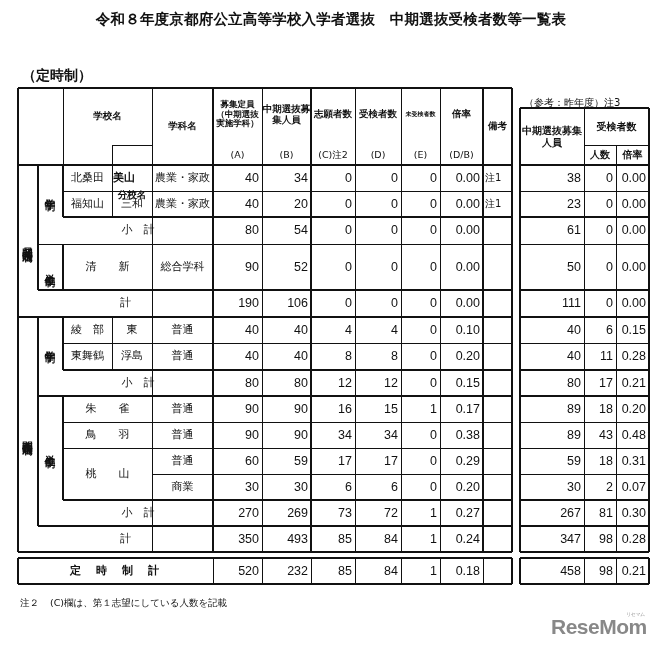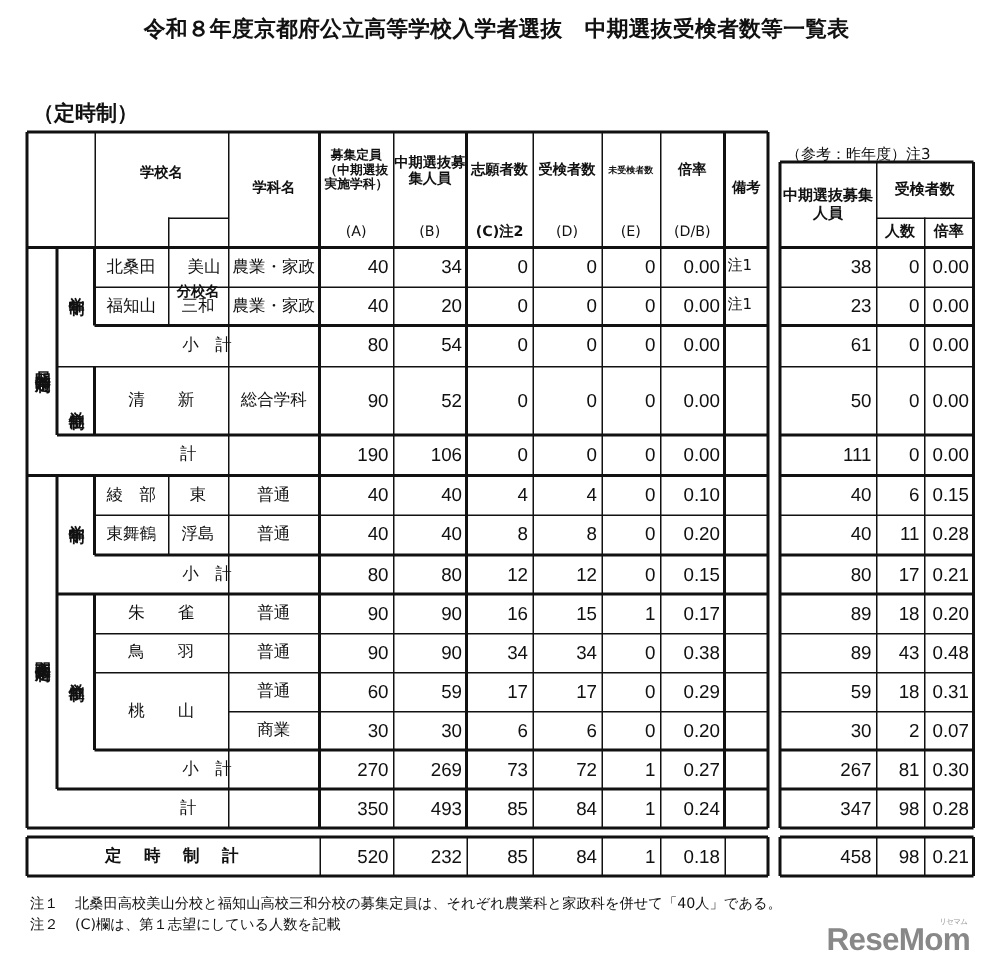--- a/index.html
+++ b/index.html
@@ -27,36 +27,36 @@
 
 <div id="main-table">
     <div class="cell hdr" style="left: 63px; top: 88px; width: 89px; height: 57px;">学校名</div>
     <div class="cell hdr" style="left: 112px; top: 145px; width: 40px; height: 29px; margin-top: 36px;">分校名</div>
     <div class="cell hdr" style="left: 152px; top: 88px; width: 61px; height: 77px;">学科名</div>
     <div class="cell hdr" style="left: 213px; top: 92px; width: 49px; height: 45px; font-size: 8.5px;">募集定員（中期選抜実施学科）</div>
     <div class="cell hdr" style="left: 213px; top: 145px; width: 49px; height: 20px; font-weight: normal;">(A)</div>
     <div class="cell hdr" style="left: 262px; top: 92px; width: 49px; height: 45px;">中期選抜募集人員</div>
     <div class="cell hdr" style="left: 262px; top: 145px; width: 49px; height: 20px; font-weight: normal;">(B)</div>
     <div class="cell hdr" style="left: 311px; top: 92px; width: 44px; height: 45px;">志願者数</div>
-    <div class="cell hdr" style="left: 311px; top: 145px; width: 44px; height: 20px; font-weight: bold;">(C)注2</div>
+    <div class="cell hdr" style="left: 311px; top: 145px; width: 44px; height: 20px; font-weight: normal;">(C)注2</div>
     <div class="cell hdr" style="left: 355px; top: 92px; width: 46px; height: 45px;">受検者数</div>
     <div class="cell hdr" style="left: 355px; top: 145px; width: 46px; height: 20px; font-weight: normal;">(D)</div>
     <div class="cell hdr" style="left: 401px; top: 92px; width: 39px; height: 45px; font-size: 6px;">未受検者数</div>
     <div class="cell hdr" style="left: 401px; top: 145px; width: 39px; height: 20px; font-weight: normal;">(E)</div>
     <div class="cell hdr" style="left: 440px; top: 92px; width: 43px; height: 45px;">倍率</div>
     <div class="cell hdr" style="left: 440px; top: 145px; width: 43px; height: 20px; font-weight: normal;">(D/B)</div>
     <div class="cell hdr" style="left: 483px; top: 88px; width: 29px; height: 77px;">備考</div>
     <div class="cell vert" style="left: 18px; top: 165px; width: 20px; height: 152px;">昼間定時制</div>
     <div class="cell vert" style="left: 38px; top: 165px; width: 25px; height: 52px;">学年制</div>
     <div class="cell vert" style="left: 38px; top: 244px; width: 25px; height: 46px;">単位制</div>
     <div class="cell vert" style="left: 18px; top: 317px; width: 20px; height: 235px;">夜間定時制</div>
     <div class="cell vert" style="left: 38px; top: 317px; width: 25px; height: 53px;">学年制</div>
     <div class="cell vert" style="left: 38px; top: 396px; width: 25px; height: 104px;">単位制</div>
     <div class="cell " style="left: 63px; top: 165px; width: 49px; height: 26px;">北桑田</div>
-    <div class="cell " style="left: 116px; top: 165px; width: 40px; height: 26px;">美山</div>
+    <div class="cell " style="left: 104px; top: 165px; width: 40px; height: 26px; font-weight: bold;">美山</div>
     <div class="cell " style="left: 152px; top: 165px; width: 61px; height: 26px;">農業・家政</div>
     <div class="cell num" style="left: 213px; top: 165px; width: 49px; height: 26px;">40</div>
     <div class="cell num" style="left: 262px; top: 165px; width: 49px; height: 26px;">34</div>
     <div class="cell num" style="left: 311px; top: 165px; width: 44px; height: 26px;">0</div>
     <div class="cell num" style="left: 355px; top: 165px; width: 46px; height: 26px;">0</div>
     <div class="cell num" style="left: 401px; top: 165px; width: 39px; height: 26px;">0</div>
     <div class="cell num" style="left: 440px; top: 165px; width: 43px; height: 26px;">0.00</div>
     <div class="cell " style="left: 483px; top: 165px; width: 29px; height: 26px; font-size: 10px; justify-content: flex-start; padding-left: 2px;">注1</div>
     <div class="cell " style="left: 63px; top: 191px; width: 49px; height: 26px;">福知山</div>
     <div class="cell " style="left: 112px; top: 191px; width: 40px; height: 26px;">三和</div>
@@ -307,22 +307,18 @@
     <div class="line" style="left: 520px; top: 557px; width: 129px; height: 2px;"></div>
     <div class="line" style="left: 520px; top: 583px; width: 129px; height: 2px;"></div>
     <div class="line" style="left: 519px; top: 558px; width: 2px; height: 26px;"></div>
     <div class="line" style="left: 648px; top: 558px; width: 2px; height: 26px;"></div>
     <div class="line" style="left: 584px; top: 558px; width: 1px; height: 26px;"></div>
     <div class="line" style="left: 616px; top: 558px; width: 1px; height: 26px;"></div>
   </div>
 
 <div class="notes">
   <div class="note-row">
-      <span>注１</span>
-      <span>北桑田高校美山分校と福知山高校三和分校の募集定員は、それぞれ農業科と家政科を併せて「40人」である。</span>
-    </div>
-  <div class="note-row">
       <span>注２</span>
       <span>(C)欄は、第１志望にしている人数を記載</span>
     </div>
 </div>
 
 <div class="logo"><span>ReseMom</span><small>リセマム</small></div>
 
 </body></html>

